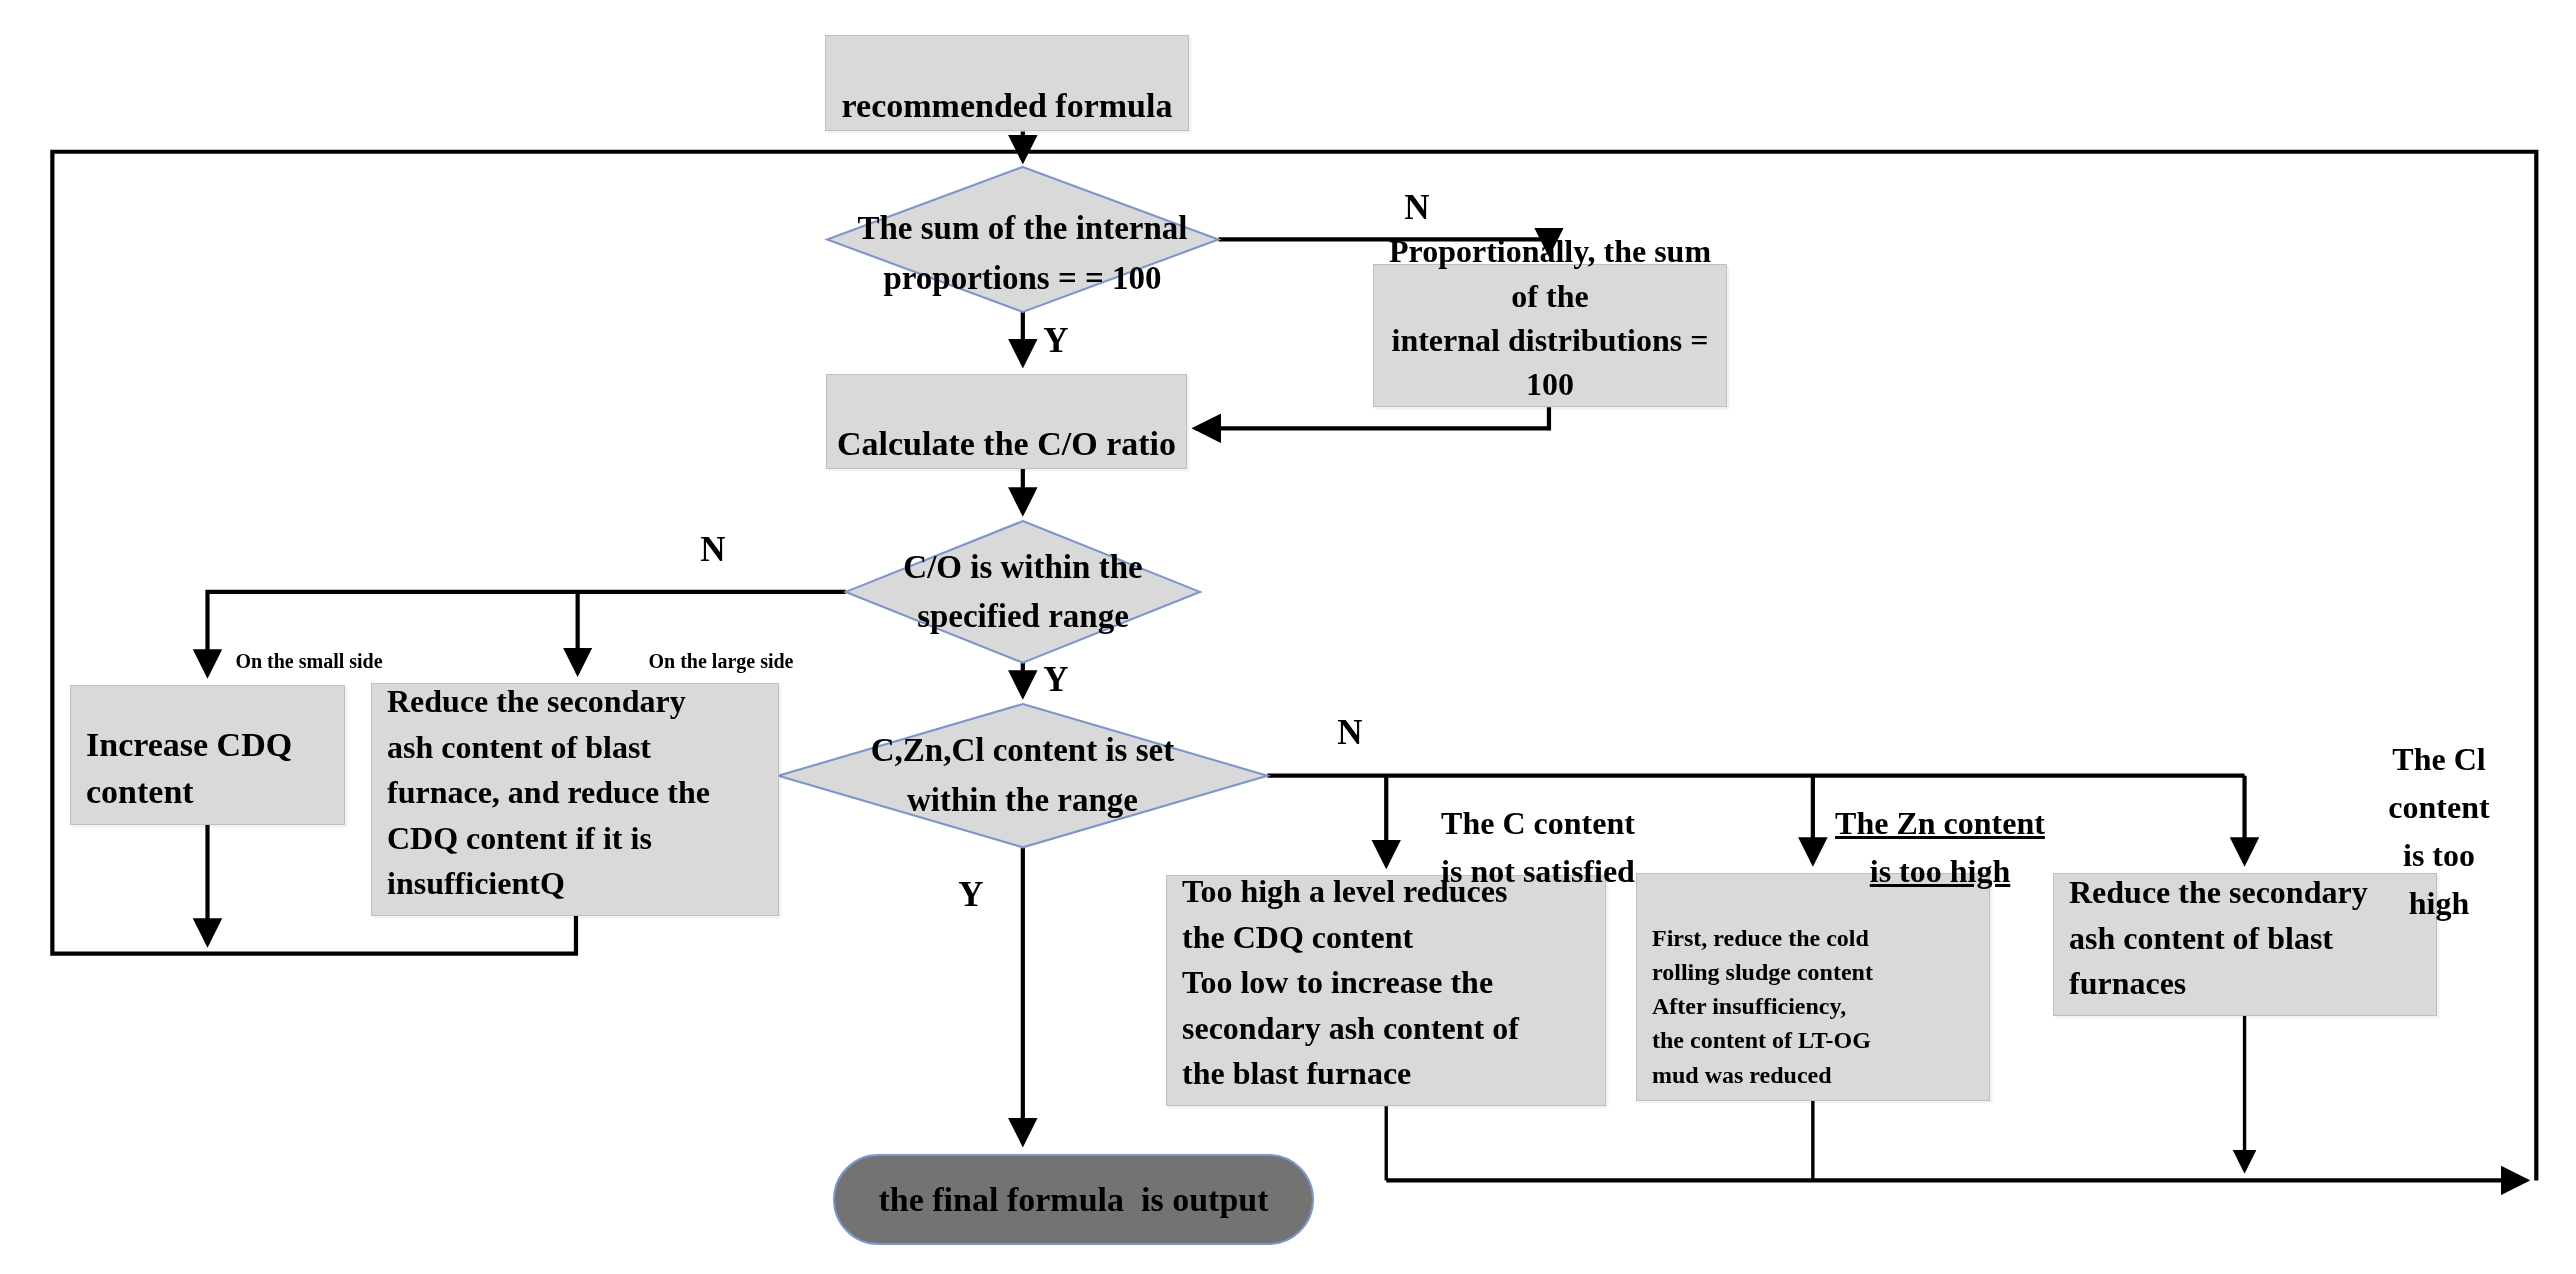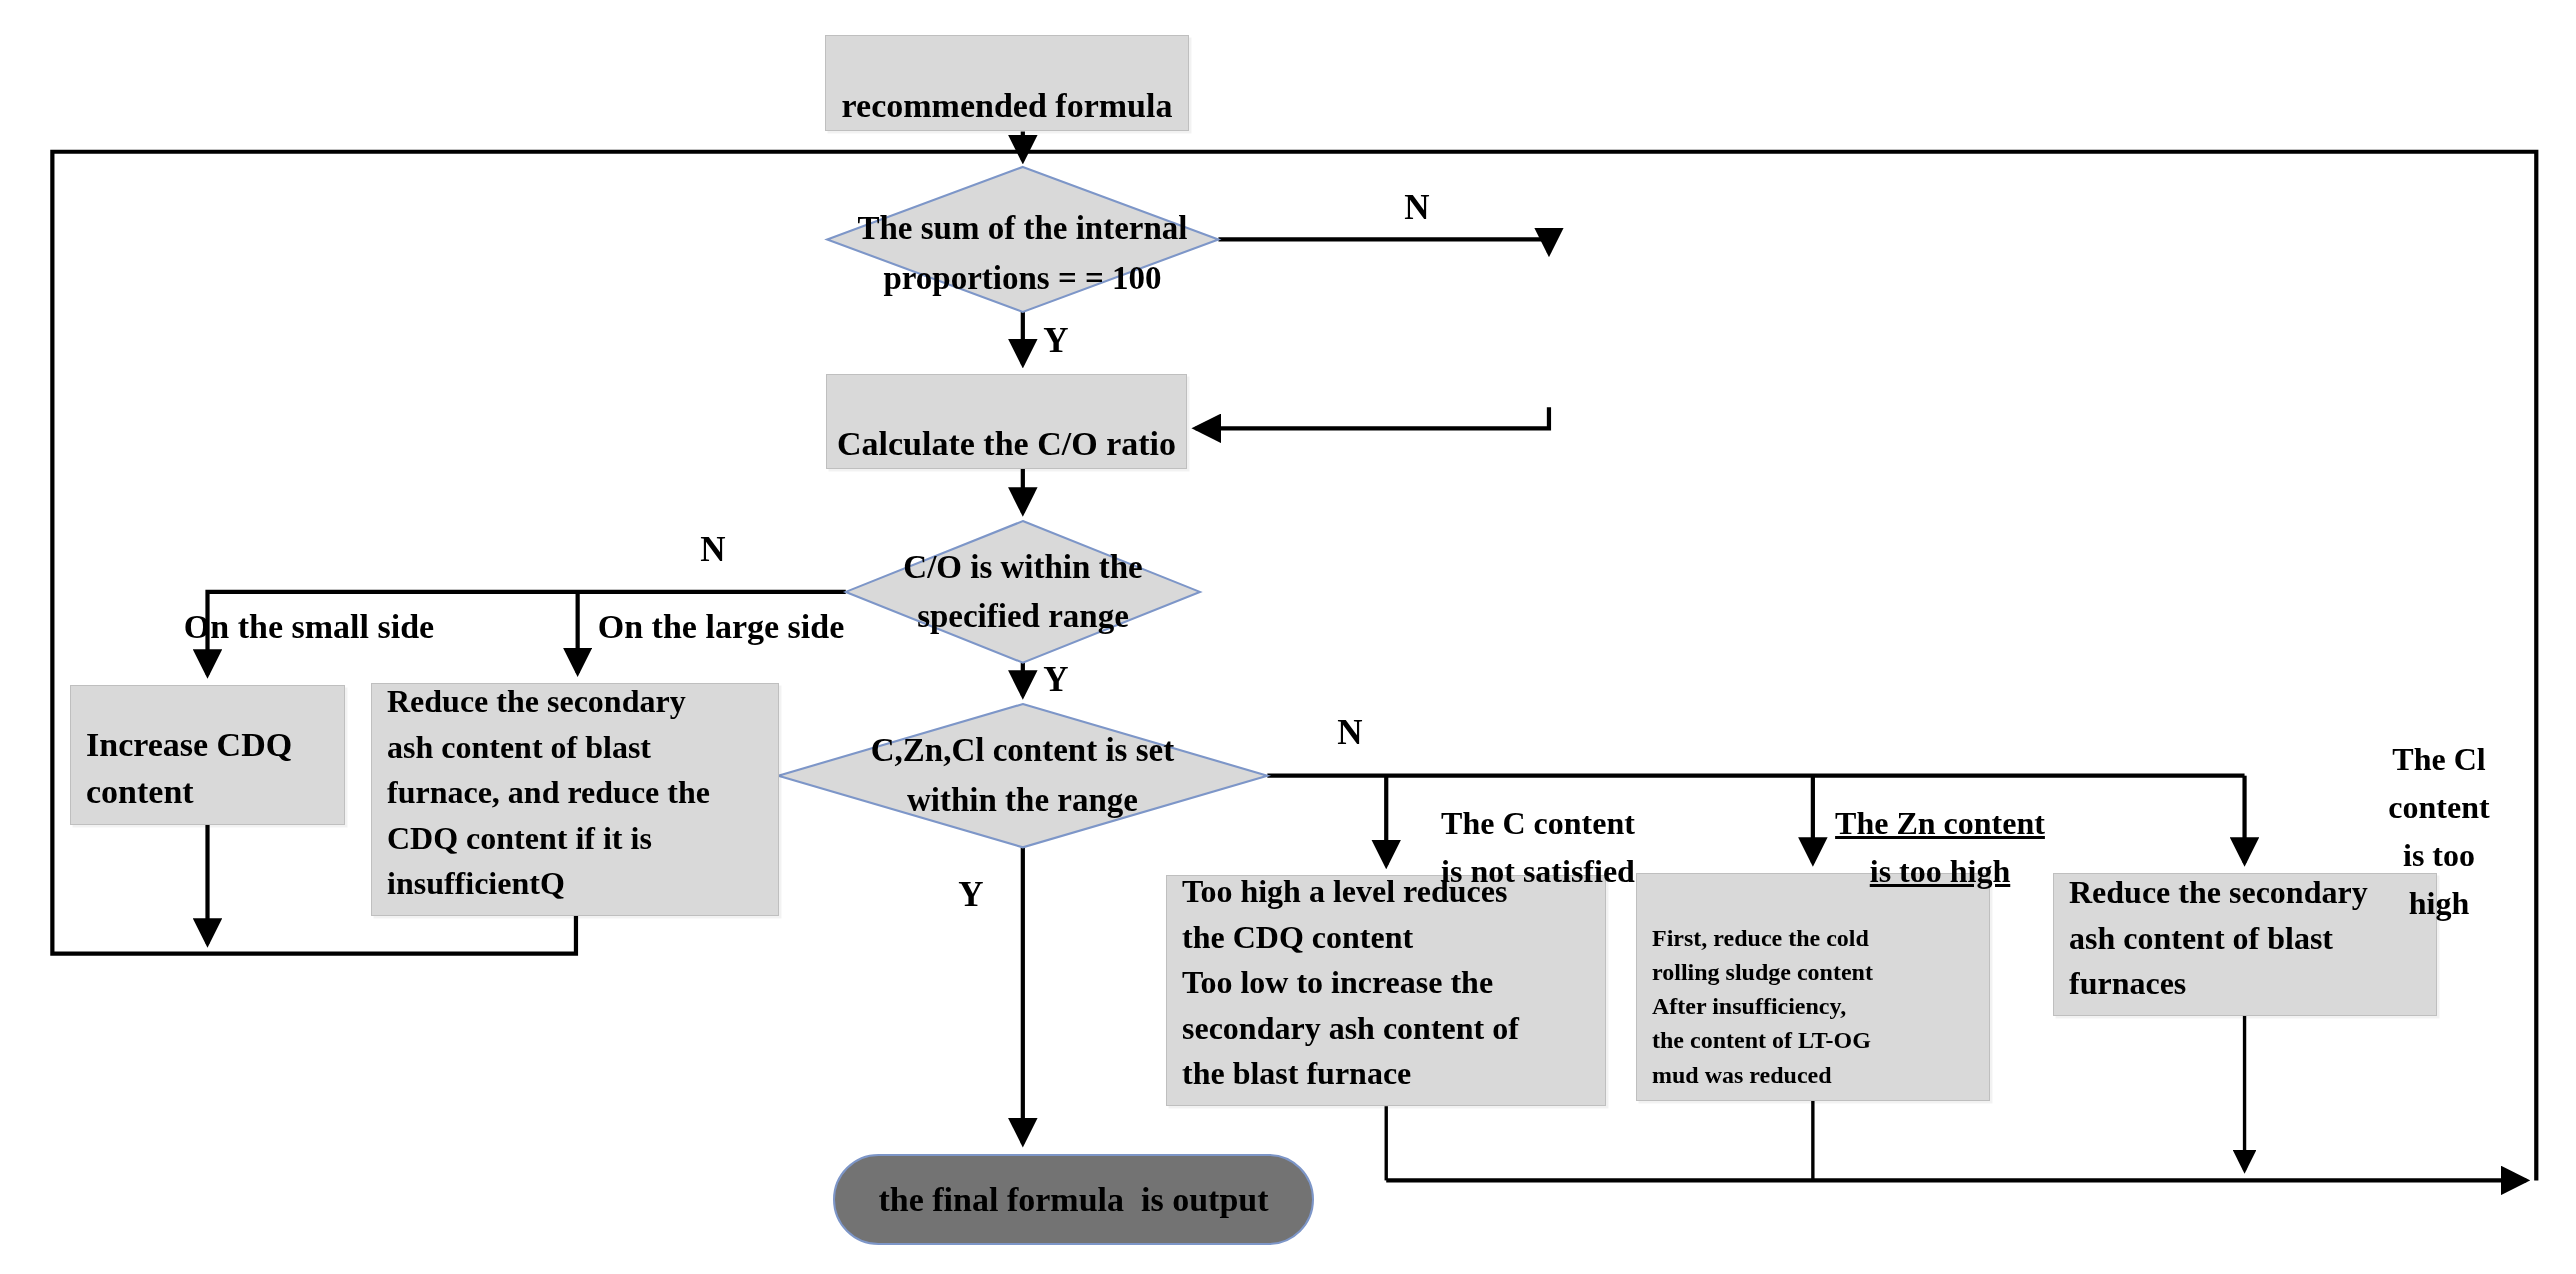--- a/index.html
+++ b/index.html
@@ -43,21 +43,21 @@
   }
   .lbl{white-space:pre-wrap;}
   .edge-label{
     position:absolute;
     transform:translate(-50%,-50%);
     text-align:center;
     font-size:32px;line-height:1.5;
     white-space:pre-wrap;
   }
   .edge-label.yn{font-size:35px;}
-  .edge-label.small{font-size:34px;}
+  .edge-label.small{font-size:20px;margin-top:35px;}
 </style>
 </head>
 <body>
 
 <div class="canvas">
 
   <svg class="wires" viewBox="0 0 3055 1511">
     <defs>
       <marker id="arr" markerWidth="7" markerHeight="7" refX="6" refY="3.5" orient="auto" markerUnits="strokeWidth">
         <path d="M0,0 L7,3.5 L0,7 z" fill="#000"></path>
@@ -98,20 +98,24 @@
 
   <div class="rect-node center" style="left:825px;top:35px;width:364px;height:96px;">
     <span class="lbl">recommended formula</span>
   </div>
 
   <div class="dm-text" style="left:827px;top:181px;width:391px;height:145px;">
     <span class="lbl">The sum of the internal
 proportions = = 100</span>
   </div>
 
+  <div class="rect-node center" style="left:1373px;top:264px;width:354px;height:143px;font-size:32px;">
+    <span class="lbl">Proportionally, the sum of the
+internal distributions = 100</span>
+  </div>
 
   <div class="rect-node center" style="left:826px;top:374px;width:361px;height:95px;">
     <span class="lbl">Calculate the C/O ratio</span>
   </div>
 
   <div class="dm-text" style="left:846px;top:521px;width:354px;height:142px;">
     <span class="lbl">C/O is within the
 specified range</span>
   </div>
 

